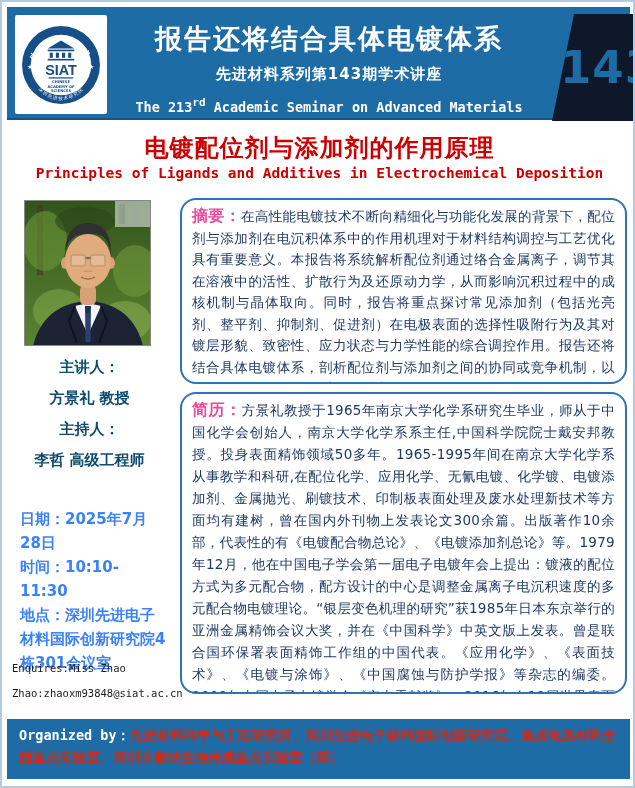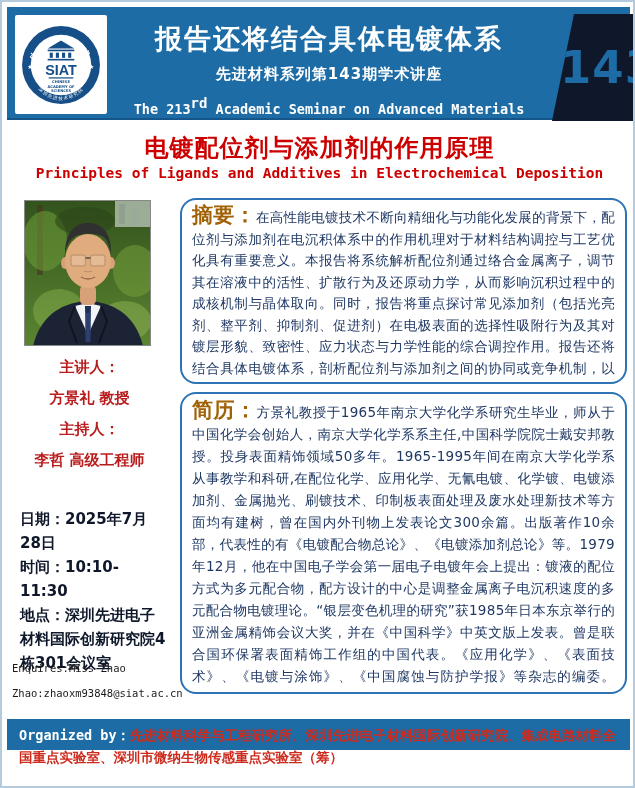--- a/index.html
+++ b/index.html
@@ -18,21 +18,21 @@
     position:absolute; left:8px; top:8px; width:92px; height:99px;
     background:#ffffff; border-radius:2px;
     display:flex; align-items:center; justify-content:center;
   }
   .header-titles {
     position:absolute; left:104px; top:14px; width:436px; text-align:center; color:#ffffff;
   }
   .header-title-cn { font-size:27px; font-weight:bold; letter-spacing:2px; line-height:36px; }
   .header-subtitle-cn { font-size:15px; font-weight:bold; letter-spacing:1px; line-height:30px; margin-top:2px; }
   .header-subtitle-en { font-family:"DejaVu Sans Mono", monospace; font-size:13.5px; font-weight:bold; line-height:24px; margin-top:2px; }
-  .header-subtitle-en sup { font-size:14px; }
+  .header-subtitle-en sup { font-size:11px; }
   .badge-143 {
     position:absolute; left:545px; top:7px; width:101px; height:107px;
     background:#0f172a; clip-path:polygon(22px 0, 100% 0, 100% 100%, 0 100%);
     display:flex; align-items:center; justify-content:center;
   }
   .badge-number { color:#1d6ca5; font-size:45px; font-weight:bold; letter-spacing:1px; padding-left:12px; }
   
   .seminar-title-cn {
     position:absolute; left:0; top:130px; width:635px; text-align:center;
     color:#cc0000; font-size:24px; font-weight:bold; letter-spacing:1px;
@@ -41,47 +41,47 @@
     position:absolute; left:0; top:163px; width:635px; text-align:center;
     color:#cc0000; font-family:"DejaVu Sans Mono", monospace; font-size:14.5px; font-weight:bold;
   }
   
   .speaker-photo {
     position:absolute; left:22px; top:198px; width:127px; height:146px;
     border:1px solid #888; overflow:hidden;
   }
   .speaker-block {
     position:absolute; left:0px; top:350px; width:175px; text-align:center;
-    color:#b91c1c; font-weight:bold; font-size:15px; line-height:31px;
+    color:#0c4a6e; font-weight:bold; font-size:15px; line-height:31px;
   }
   .event-info {
     position:absolute; left:18px; top:505px; width:146px;
-    color:#0f172a; font-weight:bold; font-size:15px; line-height:24px; text-align:left;
+    color:#3b82f6; font-weight:bold; font-size:15px; line-height:24px; text-align:left;
   }
   .contact-block {
     position:absolute; left:10px; top:654px; width:170px;
     color:#1a1a1a; font-family:"DejaVu Sans Mono", monospace; font-size:10.5px; line-height:25px;
   }
   
   .round-box {
     position:absolute; left:178px; width:447px;
     background:#ffffff; border:2px solid #2e74b5; border-radius:16px;
     padding:5px 10px; overflow:hidden;
   }
   .abstract-box { top:196px; height:186px; }
   .bio-box { top:390px; height:302px; }
-  .box-label { color:#a16207; font-weight:bold; font-size:21px; }
+  .box-label { color:#ec4899; font-weight:bold; font-size:16px; }
   .box-text {
     color:#1f3864; font-size:13.5px; line-height:21.5px;
     letter-spacing:0.3px; text-align:justify;
   }
   .bio-box .box-text { line-height:22px; }
   
   .footer-bar {
-    position:absolute; left:5px; top:717px; width:623px; height:31px;
+    position:absolute; left:5px; top:717px; width:623px; height:60px;
     background:#1d6ca5; padding:5px 12px;
     font-size:13.5px; line-height:22px; font-weight:bold;
   }
   .organized-label { color:#ffffff; font-family:"DejaVu Sans Mono", monospace; }
   .organizers { color:#cc2b1e; }
   .welcome-line {
     position:absolute; right:12px; top:797px;
     color:#1d6ca5; font-family:"DejaVu Sans Mono", monospace; font-size:13px; font-weight:bold;
   }
 </style>

